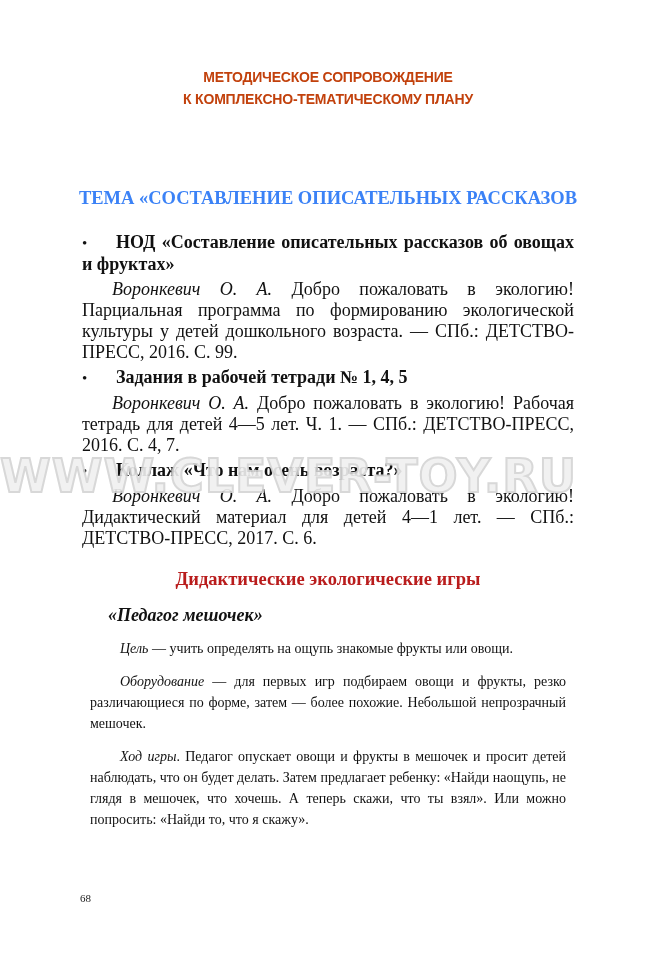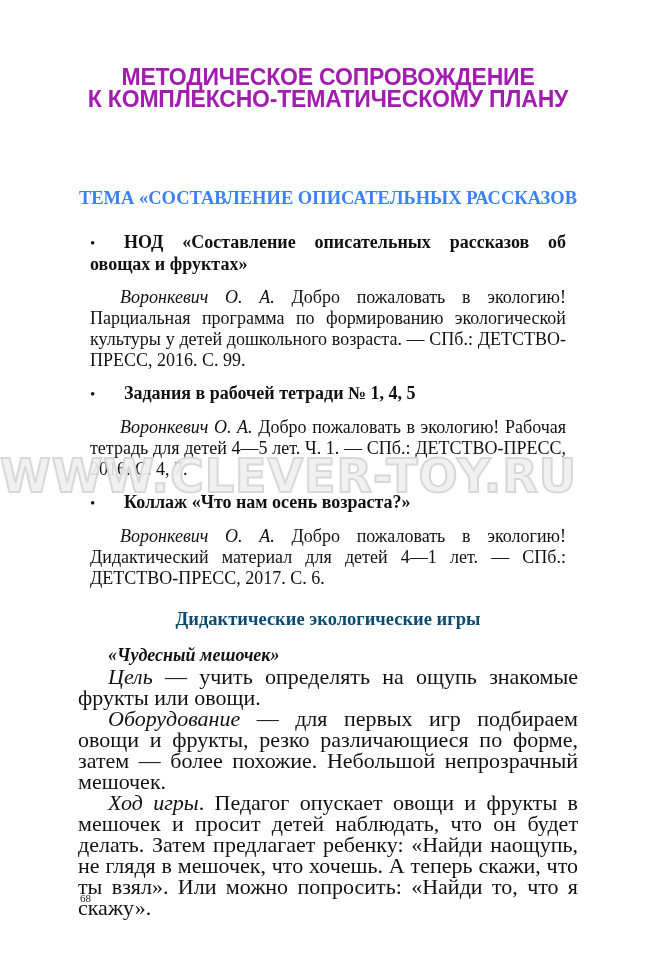--- a/index.html
+++ b/index.html
@@ -13,70 +13,70 @@
     overflow: hidden;
   }
   .inner {
     position: relative;
     padding: 66px 78px 0 78px;
     z-index: 1;
   }
   .doc-header {
     font-family: "Liberation Sans", sans-serif;
     font-weight: bold;
-    font-size: 23px;
+    font-size: 14px;
     line-height: 22px;
     text-align: center;
     letter-spacing: -0.2px;
-    color: #a21caf;
+    color: #c2410c;
   }
   .theme-heading {
     margin-top: 76px;
     font-weight: bold;
     font-size: 18.5px;
     line-height: 24px;
     text-align: center;
     color: #3b82f6;
   }
   .bib {
     margin-top: 22px;
     font-size: 18px;
     line-height: 21px;
     text-align: justify;
   }
-  .bib p { margin: 12px; }
+  .bib p { margin: 4px; }
   .bib-title { font-weight: bold; }
   .bullet {
     display: inline-block;
     width: 34px;
     font-weight: normal;
     font-size: 15px;
     vertical-align: baseline;
   }
   .bib-ref { text-indent: 30px; font-weight: normal; }
   .author { font-style: italic; }
   .games-heading {
     margin-top: 18px;
     font-weight: bold;
     font-size: 18.5px;
     line-height: 24px;
     text-align: center;
-    color: #0c4a6e;
+    color: #b91c1c;
   }
   .game-title {
     margin: 14px 0 0 0;
     padding-left: 30px;
     font-weight: bold;
     font-style: italic;
     font-size: 18px;
     line-height: 21px;
   }
   .game-para {
-    margin: 0;
-    font-size: 22px;
+    margin: 12px;
+    font-size: 14px;
     line-height: 21px;
     text-align: justify;
     text-indent: 30px;
   }
   .lead { font-style: italic; }
   .watermark {
     position: absolute;
     top: 448px;
     left: 0;
     width: 558px;
@@ -127,21 +127,21 @@
       <p class="bib-title"><span class="bullet">•</span><span>Задания в рабочей тетради № 1, 4, 5</span></p>
       <p class="bib-ref"><span class="author">Воронкевич О. А.</span><span> Добро пожаловать в экологию! Рабочая тетрадь для детей 4—5 лет. Ч. 1. — СПб.: ДЕТСТВО-ПРЕСС, 2016. С. 4, 7.</span></p>
 
       <p class="bib-title"><span class="bullet">•</span><span>Коллаж «Что нам осень возраста?»</span></p>
       <p class="bib-ref"><span class="author">Воронкевич О. А.</span><span> Добро пожаловать в экологию! Дидактический материал для детей 4—1 лет. — СПб.: ДЕТСТВО-ПРЕСС, 2017. С. 6.</span></p>
 
     </div>
 
     <div class="games-heading">Дидактические экологические игры</div>
 
-    <p class="game-title">«Чудесный мешочек»</p>
+    <p class="game-title">«Педагог мешочек»</p>
 
     <p class="game-para"><span class="lead">Цель</span><span> — учить определять на ощупь знакомые фрукты или овощи.</span></p>
 
     <p class="game-para"><span class="lead">Оборудование</span><span> — для первых игр подбираем овощи и фрукты, резко различающиеся по форме, затем — более похожие. Небольшой непрозрачный мешочек.</span></p>
 
     <p class="game-para"><span class="lead">Ход игры</span><span>. Педагог опускает овощи и фрукты в мешочек и просит детей наблюдать, что он будет делать. Затем предлагает ребенку: «Найди наощупь, не глядя в мешочек, что хочешь. А теперь скажи, что ты взял». Или можно попросить: «Найди то, что я скажу».</span></p>
 
 
   </div>
 

